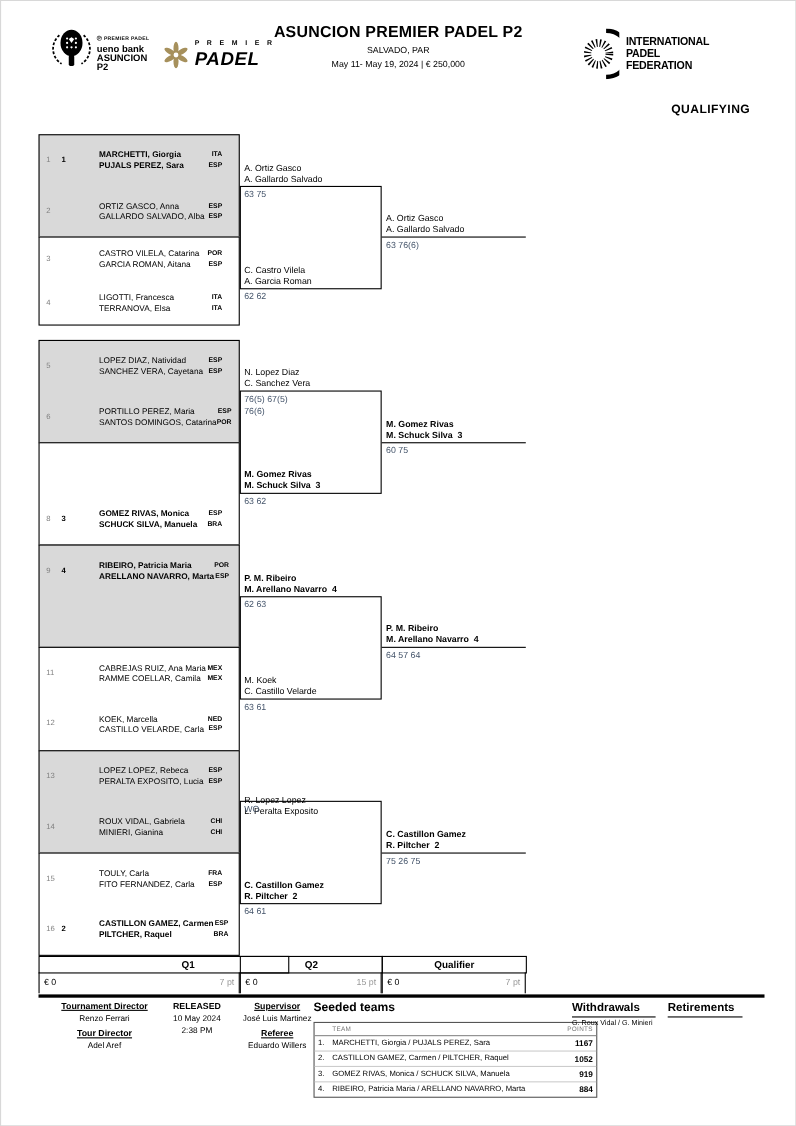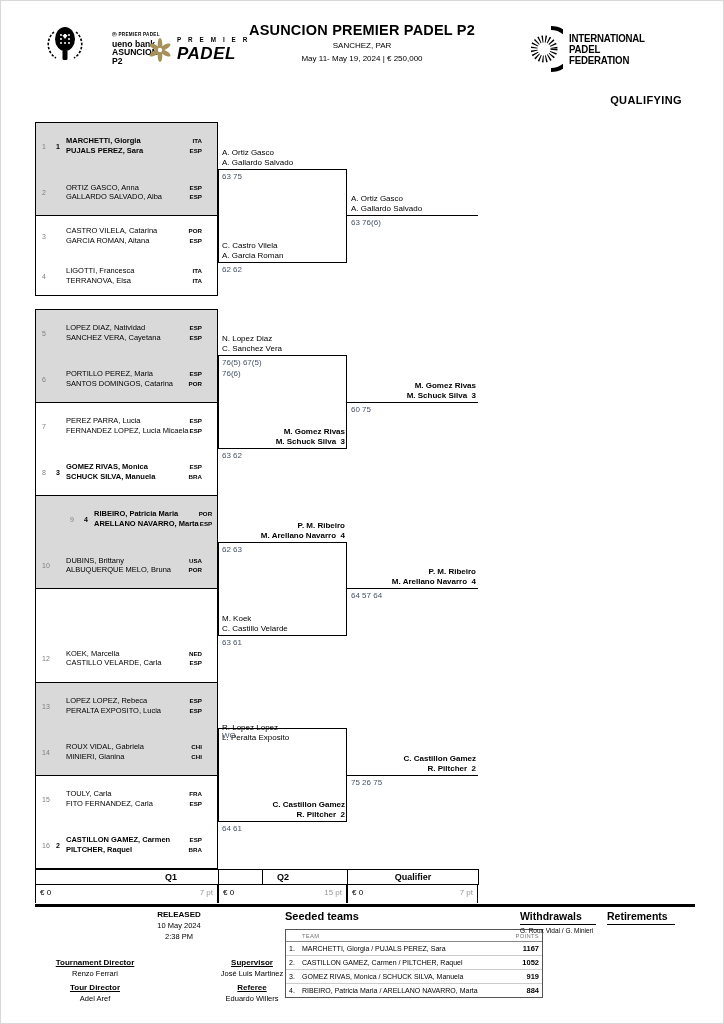--- a/index.html
+++ b/index.html
@@ -5,58 +5,58 @@
   html,body{margin:0;padding:0;background:#fff;}
   .page{position:relative;width:724px;height:1024px;background:#fff;
         font-family:"Liberation Sans",sans-serif;color:#000;overflow:hidden;
         box-shadow:inset 0 0 0 1px #d8d8d8;}
   
   .title-block{position:absolute;left:212px;top:22px;width:300px;text-align:center;}
   .evt-title{font-size:14.5px;font-weight:bold;letter-spacing:.2px;}
   .evt-sub{font-size:8px;margin-top:3px;}
   .evt-dates{font-size:8px;margin-top:4px;}
   .stage-label{position:absolute;right:42px;top:94px;font-size:11px;font-weight:bold;letter-spacing:.4px;}
-  .logo-ueno{position:absolute;left:46px;top:24px;display:flex;align-items:center;gap:24px;}
+  .logo-ueno{position:absolute;left:46px;top:24px;display:flex;align-items:center;}
   .ueno-text{margin-left:4px;line-height:8.5px;}
   .ueno-tiny{font-size:4.6px;font-weight:bold;letter-spacing:.3px;}
   .ueno-main{font-size:8.6px;font-weight:bold;}
   .logo-premier{position:absolute;left:148px;top:36px;display:flex;align-items:center;}
   .prem-text{margin-left:5px;}
   .prem-top{font-size:6.3px;letter-spacing:2.6px;font-weight:bold;}
   .prem-bottom{font-size:17px;font-weight:900;font-style:italic;letter-spacing:.5px;margin-top:1px;}
   .logo-ipf{position:absolute;left:531px;top:26px;display:flex;align-items:center;}
   .ipf-text{margin-left:6px;font-size:10.5px;font-weight:bold;line-height:11px;transform:scaleX(.92);transform-origin:left;letter-spacing:-.2px;}
   
   .box{position:absolute;border:1px solid #000;box-sizing:border-box;background:#fff;}
   .box.gray{background:#d9d9d9;}
-  .slot{position:absolute;left:0;right:12px;height:50%;}
+  .slot{position:absolute;left:0;right:12px;height:50%;padding-left:24px;}
   .slot-inner{display:flex;align-items:center;height:100%;}
   .mnum{position:absolute;left:6px;top:50%;transform:translateY(-50%);font-size:7px;color:#808080;}
   .seed{position:absolute;left:20px;top:50%;transform:translateY(-50%);font-size:7px;font-weight:bold;}
   .names{margin-left:30px;flex:1;}
   .nline{font-size:7.5px;line-height:9.6px;white-space:pre;}
   .slot.bold .nline{font-weight:bold;}
   .ctys{width:24px;text-align:right;margin-right:3px;}
   .cline{font-size:6.2px;font-weight:bold;line-height:9.6px;}
   .rect{position:absolute;border:1px solid #000;box-sizing:border-box;}
   .hline{position:absolute;height:1px;background:#000;}
   .wgroup{position:absolute;font-size:8px;line-height:10px;}
-  .wgroup.bold{font-weight:bold;text-align:right;}
+  .wgroup.bold{font-weight:bold;}
   .wline{white-space:pre;}
   .score{position:absolute;font-size:8px;line-height:11px;color:#44546a;}
   .sline{white-space:pre;}
   
   .rhead{position:absolute;top:869px;height:14px;border-top:1px solid #000;border-bottom:1px solid #000;border-left:1px solid #000;box-sizing:content-box;display:flex;align-items:center;justify-content:center;font-size:9px;font-weight:bold;border-right:1px solid #000;}
   .rprize{position:absolute;top:884px;height:19px;border-left:1px solid #000;border-right:1px solid #000;box-sizing:border-box;font-size:8px;}
   .rprize .pz{position:absolute;left:4px;top:4px;}
   .rprize .pt{position:absolute;right:4px;top:4px;color:#999;}
   .thick{position:absolute;left:35px;top:904px;width:660px;height:3px;background:#000;}
   
   .fcol{position:absolute;text-align:center;}
-  .flabel{font-size:8px;font-weight:bold;text-decoration:underline;margin-top:48px;}
+  .flabel{font-size:8px;font-weight:bold;text-decoration:underline;}
   .flabel2{font-size:8px;font-weight:bold;}
   .fval{font-size:7.5px;margin-top:2px;}
   .fgap{margin-top:5px;}
   .seeded-title{position:absolute;left:285px;top:910px;font-size:11px;font-weight:bold;}
   .seeded-table{position:absolute;left:285px;top:929px;width:258px;border:1px solid #555;box-sizing:border-box;}
   .st-head{display:flex;height:11px;align-items:center;border-bottom:1px solid #888;}
   .st-head .c-team{flex:1;font-size:5.8px;color:#777;margin-left:16px;letter-spacing:.3px;}
   .st-head .c-pts{font-size:5.8px;color:#777;margin-right:3px;letter-spacing:.3px;}
   .st-row{display:flex;height:13px;align-items:center;border-top:1px solid #ccc;position:relative;}
   .st-row:first-of-type{border-top:none;}
@@ -113,21 +113,21 @@
       <circle cx="12" cy="13" r="2.2" fill="#fff"></circle>
     </svg>
     <div class="prem-text">
       <div class="prem-top">P R E M I E R</div>
       <div class="prem-bottom">PADEL</div>
     </div>
   </div>
 
   <div class="title-block">
     <div class="evt-title">ASUNCION PREMIER PADEL P2</div>
-    <div class="evt-sub">SANCHEZ, PAR</div>
+    <div class="evt-sub">SALVADO, PAR</div>
     <div class="evt-dates">May 11- May 19, 2024  |  € 250,000</div>
   </div>
 
   <div class="logo-ipf">
     <svg width="32" height="46" viewBox="0 0 32 46">
       <circle cx="13" cy="23" r="10" fill="none" stroke="#000" stroke-width="7" stroke-dasharray="1.2 2"></circle>
       <path d="M20,2 a 21,21 0 0 1 0,42" stroke="#000" stroke-width="4" fill="none"></path>
     </svg>
     <div class="ipf-text">
       <div>INTERNATIONAL</div>
@@ -218,78 +218,65 @@
               <div class="nline">SANTOS DOMINGOS, Catarina</div>
             </div>
             <div class="ctys">
               <div class="cline">ESP</div>
               <div class="cline">POR</div>
             </div>
           </div>
         </div>
       </div>
       <div class="box" style="left: 35px; top: 401.75px; width: 183px; height: 94.25px;">
-        <div class="slot" style="top: 0%;">
-          <div class="mnum">7</div>
-          <div class="slot-inner">
-            <div class="names">
-              <div class="nline">PEREZ PARRA, Lucia</div>
-              <div class="nline">FERNANDEZ LOPEZ, Lucia Micaela</div>
-            </div>
-            <div class="ctys">
-              <div class="cline">ESP</div>
-              <div class="cline">ESP</div>
-            </div>
-          </div>
-        </div>
         <div class="slot bold" style="top: 50%;">
           <div class="mnum">8</div>
           <div class="seed">3</div>
           <div class="slot-inner">
             <div class="names">
               <div class="nline">GOMEZ RIVAS, Monica</div>
               <div class="nline">SCHUCK SILVA, Manuela</div>
             </div>
             <div class="ctys">
               <div class="cline">ESP</div>
               <div class="cline">BRA</div>
             </div>
           </div>
         </div>
       </div>
       <div class="box gray" style="left: 35px; top: 495px; width: 183px; height: 94.25px;">
-        <div class="slot bold" style="top: 0%; margin-left: 28px;">
+        <div class="slot bold" style="top: 0%;">
           <div class="mnum">9</div>
           <div class="seed">4</div>
           <div class="slot-inner">
             <div class="names">
               <div class="nline">RIBEIRO, Patricia Maria</div>
               <div class="nline">ARELLANO NAVARRO, Marta</div>
             </div>
             <div class="ctys">
               <div class="cline">POR</div>
               <div class="cline">ESP</div>
             </div>
           </div>
         </div>
-        <div class="slot" style="top: 50%;">
-          <div class="mnum">10</div>
-          <div class="slot-inner">
-            <div class="names">
-              <div class="nline">DUBINS, Brittany</div>
-              <div class="nline">ALBUQUERQUE MELO, Bruna</div>
-            </div>
-            <div class="ctys">
-              <div class="cline">USA</div>
-              <div class="cline">POR</div>
-            </div>
-          </div>
-        </div>
       </div>
       <div class="box" style="left: 35px; top: 588.25px; width: 183px; height: 94.25px;">
+        <div class="slot" style="top: 0%;">
+          <div class="mnum">11</div>
+          <div class="slot-inner">
+            <div class="names">
+              <div class="nline">CABREJAS RUIZ, Ana Maria</div>
+              <div class="nline">RAMME COELLAR, Camila</div>
+            </div>
+            <div class="ctys">
+              <div class="cline">MEX</div>
+              <div class="cline">MEX</div>
+            </div>
+          </div>
+        </div>
         <div class="slot" style="top: 50%;">
           <div class="mnum">12</div>
           <div class="slot-inner">
             <div class="names">
               <div class="nline">KOEK, Marcella</div>
               <div class="nline">CASTILLO VELARDE, Carla</div>
             </div>
             <div class="ctys">
               <div class="cline">NED</div>
               <div class="cline">ESP</div>

